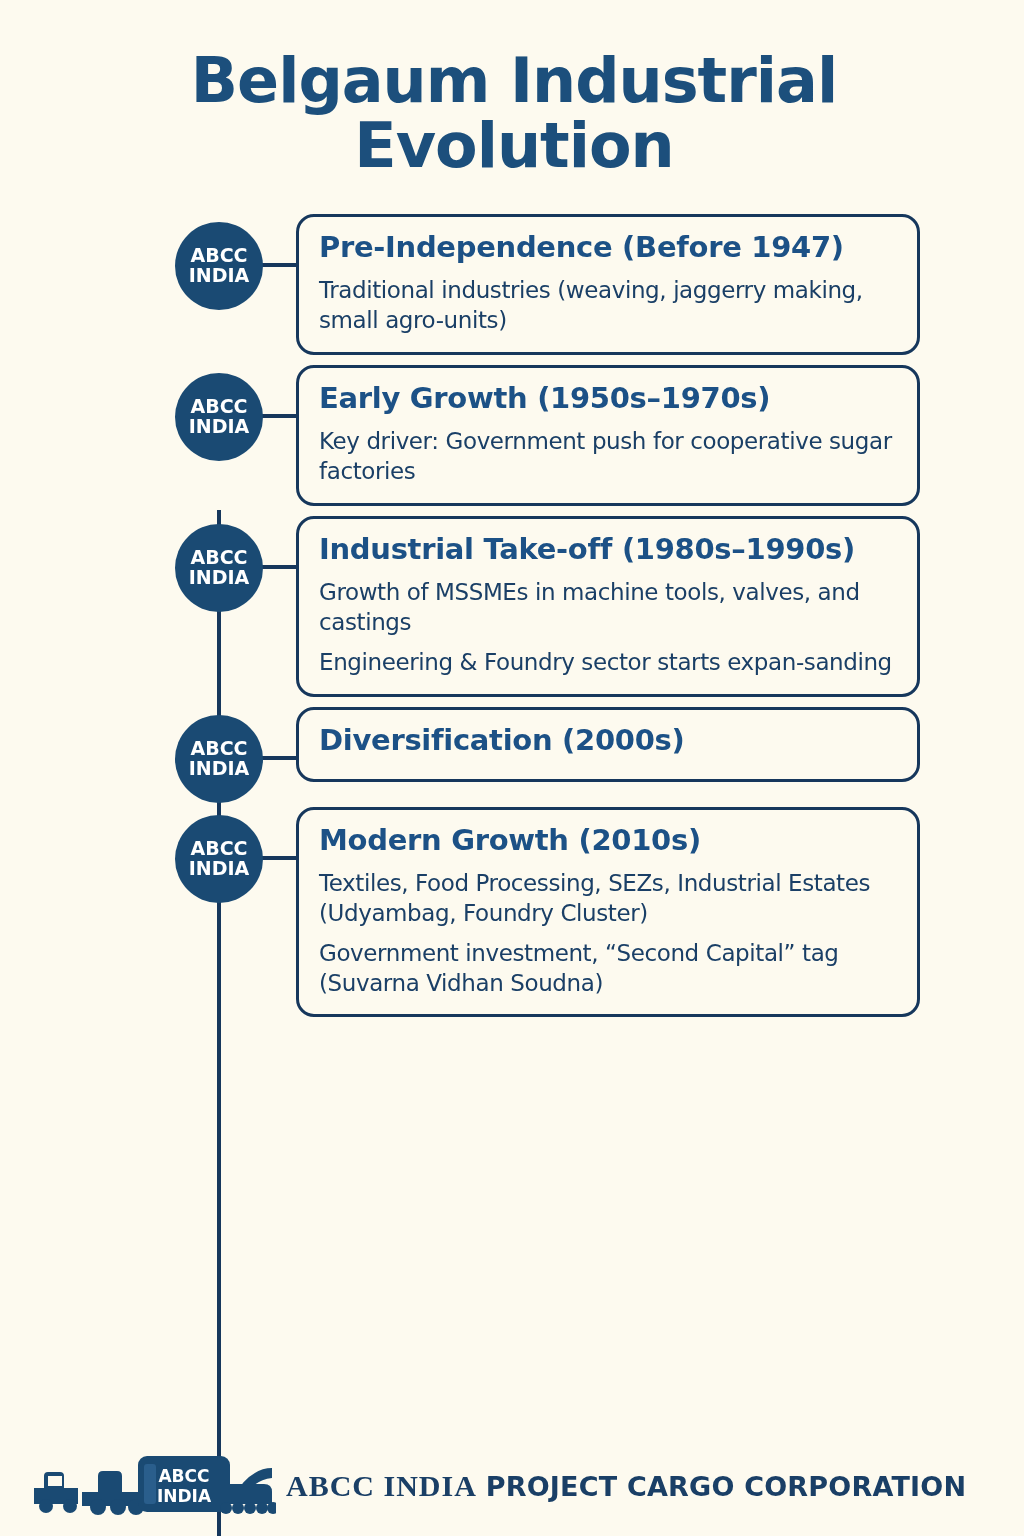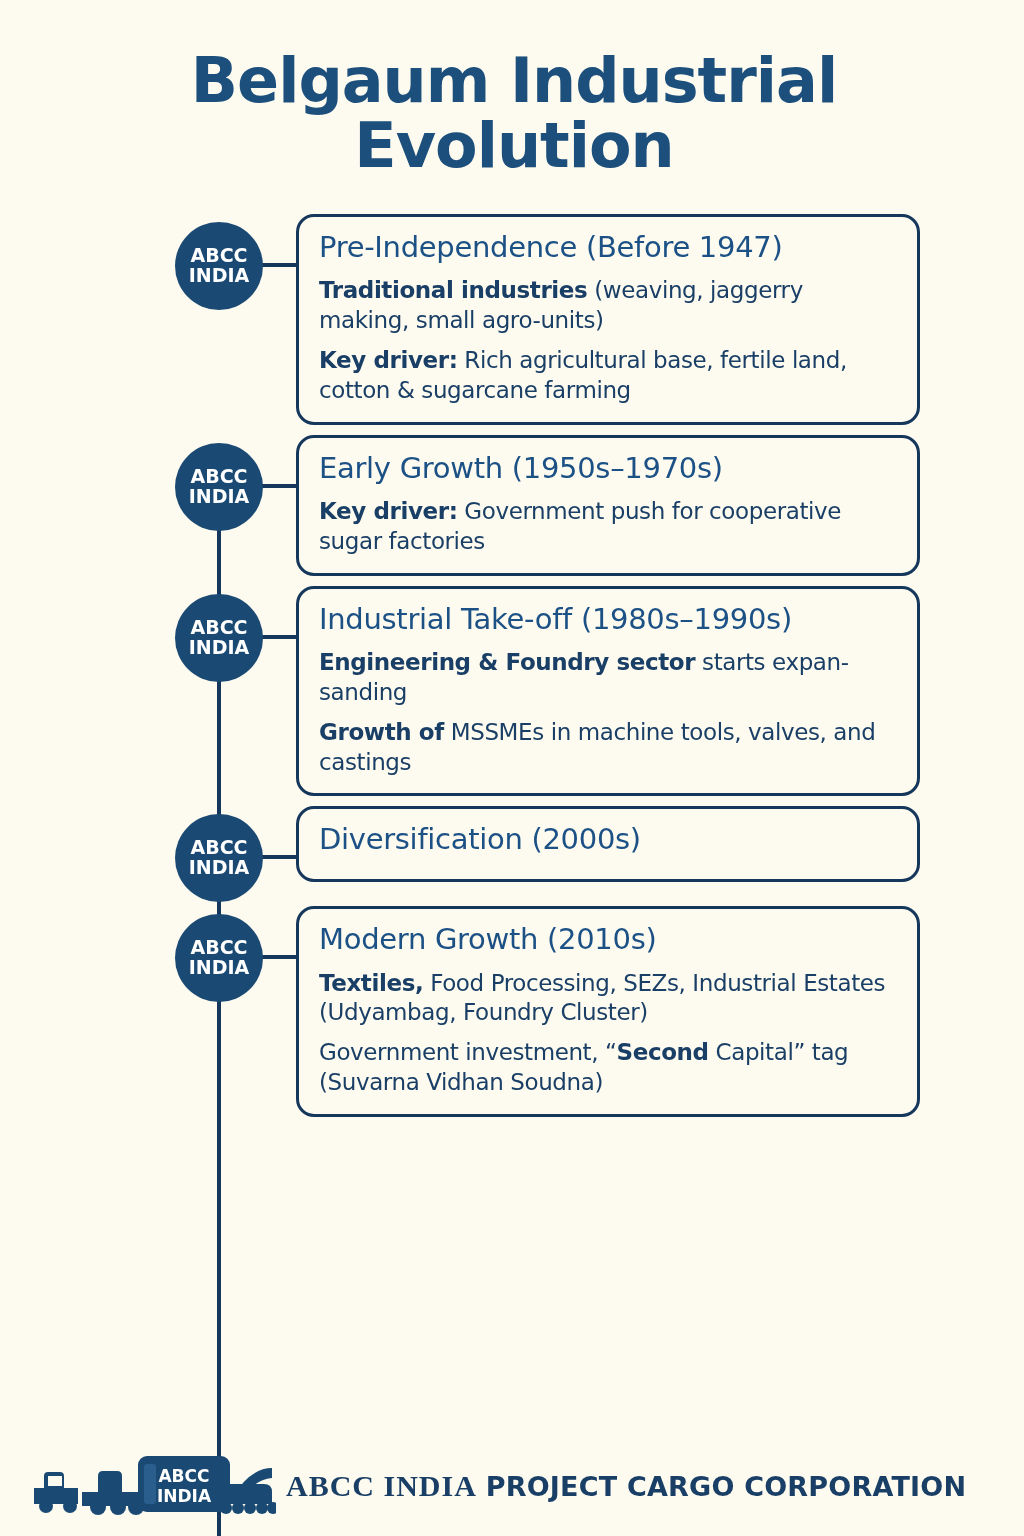--- a/index.html
+++ b/index.html
@@ -96,36 +96,36 @@
     border-radius: 18px;
     background: #fdfaef;
     padding: 12px 20px 16px 20px;
     position: relative;
     z-index: 2;
   }
 
   .card-title {
     color: #1c5186;
     font-family: "DejaVu Sans", sans-serif;
-    font-weight: normal;
+    font-weight: bold;
     font-size: 29px;
     line-height: 1.28;
     letter-spacing: -0.3px;
     margin-bottom: 4px;
   }
 
   .card-para {
     color: #1a3f66;
     font-family: "DejaVu Sans", sans-serif;
     font-size: 23px;
     line-height: 1.3;
     margin-top: 10px;
     letter-spacing: -0.4px;
   }
-  .card-para b { font-weight: bold; }
+  .card-para b { font-weight: normal; }
 
   
   .footer {
     position: absolute;
     left: 0;
     bottom: 14px;
     width: 1024px;
     display: flex;
     align-items: center;
     padding-left: 26px;
@@ -176,23 +176,20 @@
     <div class="badge">
       <span>ABCC</span>
       <span>INDIA</span>
     </div>
     <div class="connector"></div>
     <div class="card">
       <div class="card-title">Pre-Independence (Before 1947)</div>
       <p class="card-para">
         <b>Traditional industries</b><span> (weaving, jaggerry making, small agro-units)</span>
       </p>
-      <p class="card-para">
-        <b>Key driver:</b><span>  Rich agricultural base, fertile land, cotton &amp; sugarcane farming</span>
-      </p>
     </div>
   </div>
 
   <div class="row">
     <div class="badge">
       <span>ABCC</span>
       <span>INDIA</span>
     </div>
     <div class="connector"></div>
     <div class="card">
@@ -205,24 +202,24 @@
 
   <div class="row">
     <div class="badge">
       <span>ABCC</span>
       <span>INDIA</span>
     </div>
     <div class="connector"></div>
     <div class="card">
       <div class="card-title">Industrial Take-off (1980s–1990s)</div>
       <p class="card-para">
+        <b>Growth of</b><span> MSSMEs in machine tools, valves, and castings</span>
+      </p>
+      <p class="card-para">
         <b>Engineering &amp; Foundry sector</b><span> starts expan-sanding</span>
-      </p>
-      <p class="card-para">
-        <b>Growth of</b><span> MSSMEs in machine tools, valves, and castings</span>
       </p>
     </div>
   </div>
 
   <div class="row">
     <div class="badge">
       <span>ABCC</span>
       <span>INDIA</span>
     </div>
     <div class="connector"></div>

